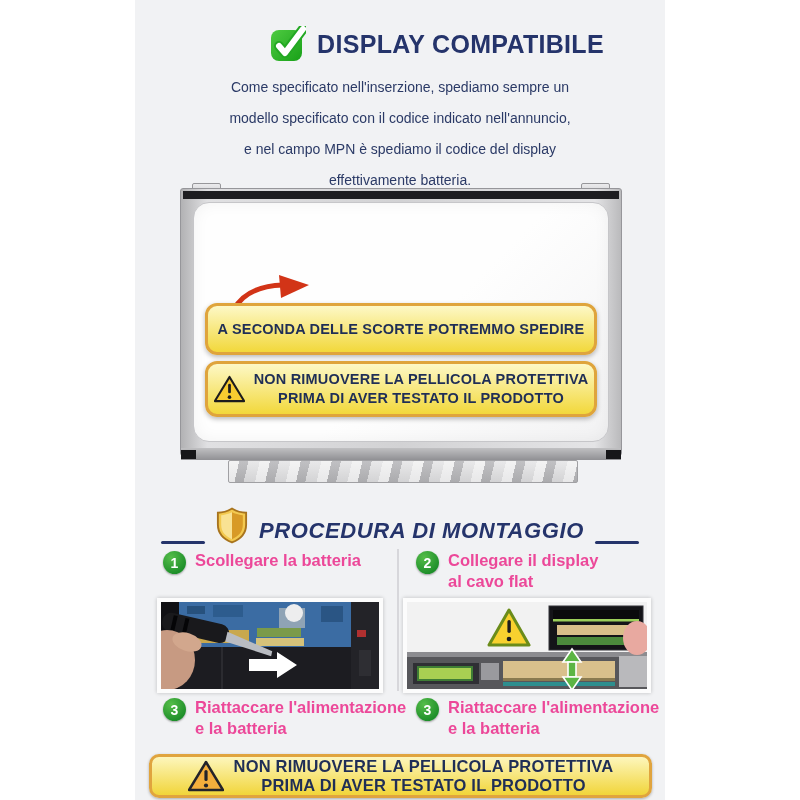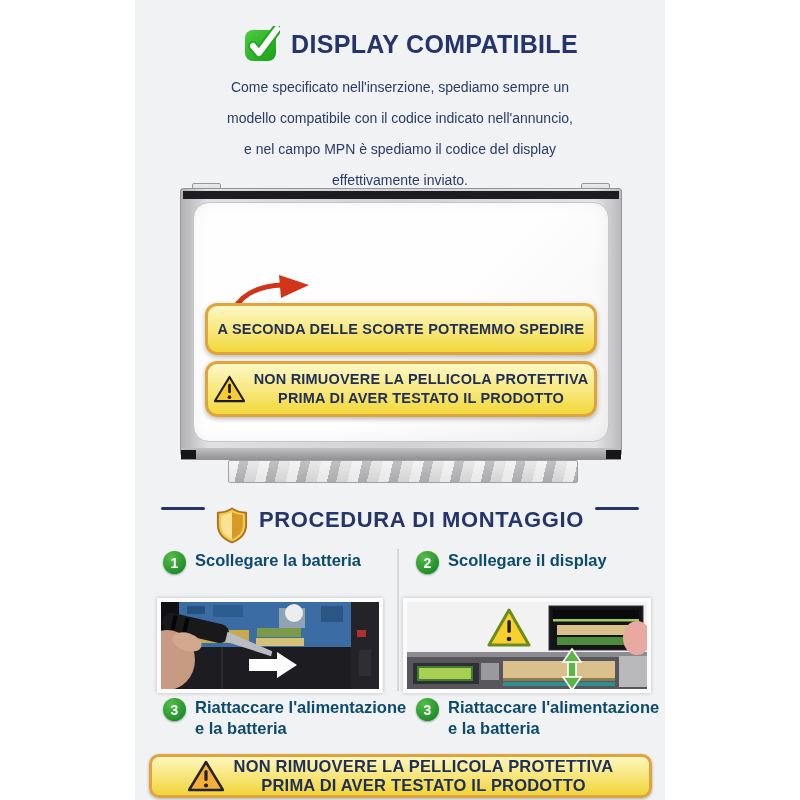--- a/index.html
+++ b/index.html
@@ -5,21 +5,21 @@
   html,body{margin:0;padding:0;background:#ffffff;}
   .canvas{
     position:relative;width:800px;height:800px;margin:0 auto;
     background:#ffffff;overflow:hidden;
     font-family:"Liberation Sans", sans-serif;
     -webkit-font-smoothing:antialiased;
   }
   .strip{position:absolute;left:135px;top:0;width:530px;height:800px;background:#f1f2f4;}
 
   
-  .hdr{position:absolute;left:123px;top:26px;width:576px;display:flex;align-items:center;justify-content:center;gap:11px;}
+  .hdr{position:absolute;left:149px;top:26px;width:576px;display:flex;align-items:center;justify-content:center;gap:11px;}
   .hdr-title{font-size:25px;font-weight:800;color:#25346b;letter-spacing:.3px;}
   .intro{position:absolute;left:140px;top:72px;width:520px;text-align:center;color:#2b3a66;font-size:14px;line-height:31px;font-weight:400;}
 
   
   .panel{position:absolute;left:180px;top:183px;width:442px;height:298px;}
   .bracket{position:absolute;top:0;width:27px;height:15px;background:linear-gradient(#ebebed,#c4c4c6);border:1px solid #97979a;border-radius:2px;}
   .bracket .hole{position:absolute;top:4px;width:6px;height:6px;border-radius:50%;background:#44444a;}
   .bracket .hole.h1{left:4px}.bracket .hole.h2{left:15px}
   .bracket.bl{left:12px}.bracket.br{right:12px}
   .frame{position:absolute;left:0;top:5px;width:440px;height:266px;border:1px solid #96969a;border-radius:3px;
@@ -37,31 +37,31 @@
   .sticker{position:absolute;border:3px solid #dfa43c;border-radius:12px;box-shadow:0 2px 5px rgba(0,0,0,.28);
     background:linear-gradient(#fdf8c6,#f2d83b);color:#1f2e56;font-weight:800;}
   .sticker1{left:205px;top:303px;width:386px;height:46px;display:flex;flex-direction:row;align-items:center;justify-content:center;
     font-size:14.5px;line-height:19px;letter-spacing:.2px;text-align:center;}
   .sticker2{left:205px;top:361px;width:386px;height:50px;display:flex;align-items:center;justify-content:center;gap:9px;
     font-size:14.5px;line-height:19px;letter-spacing:.2px;}
   .sticker2 .txt{text-align:center;}
   .redarrow{position:absolute;left:221px;top:272px;}
 
   
-  .proc{position:absolute;left:135px;top:507px;width:530px;display:flex;align-items:flex-start;justify-content:center;gap:11px;}
+  .proc{position:absolute;left:135px;top:507px;width:530px;display:flex;align-items:flex-end;justify-content:center;gap:11px;font-style:italic;}
   .hline{width:44px;height:3px;background:#25346b;border-radius:2px;}
   .proc-title{font-size:22px;font-weight:800;color:#25346b;letter-spacing:.6px;}
 
   
   .step{position:absolute;display:flex;align-items:flex-start;gap:9px;}
   .badge{width:23px;height:23px;border-radius:50%;flex:0 0 auto;margin-top:1px;
     background:radial-gradient(circle at 35% 28%,#55bd49,#1b8c28 78%);
     color:#fff;font-weight:800;font-size:14px;display:flex;align-items:center;justify-content:center;
     box-shadow:0 1px 2px rgba(0,0,0,.35);}
-  .step-text{font-size:16.5px;font-weight:700;color:#0c4a6e;line-height:21px;}
+  .step-text{font-size:16.5px;font-weight:700;color:#ec4899;line-height:21px;}
   .s1{left:163px;top:550px}.s2{left:416px;top:550px}.s3{left:163px;top:697px}.s4{left:416px;top:697px}
   .vdivider{position:absolute;left:397px;top:549px;width:2px;height:142px;background:#d7d7db;}
 
   
   .photo{position:absolute;border:4px solid #fcfcfc;box-shadow:0 0 4px rgba(0,0,0,.22);line-height:0;}
   .photo-left{left:157px;top:598px;}
   .photo-right{left:403px;top:598px;}
 
   
   .banner{position:absolute;left:149px;top:754px;width:497px;height:38px;border:3px solid #e0a43e;border-radius:10px;
@@ -85,23 +85,23 @@
         </linearGradient>
       </defs>
       <polyline points="9,20 15,27 33,3" fill="none" stroke="#23a823" stroke-width="10" stroke-linecap="round" stroke-linejoin="round"></polyline>
       <polyline points="9,20 15,27 33,3" fill="none" stroke="#ffffff" stroke-width="6" stroke-linecap="round" stroke-linejoin="round"></polyline>
     </svg>
     <div class="hdr-title">DISPLAY COMPATIBILE</div>
   </div>
 
   <div class="intro">
     <div>Come specificato nell'inserzione, spediamo sempre un</div>
-    <div>modello compatibile con il codice indicato nell'annuncio,</div>
+    <div>modello specificato con il codice indicato nell'annuncio,</div>
     <div>e nel campo MPN è spediamo il codice del display</div>
-    <div>effettivamente inviato.</div>
+    <div>effettivamente batteria.</div>
   </div>
 
   <div class="panel">
     <div class="bracket bl">
         <span class="hole h1"></span>
         <span class="hole h2"></span>
       </div>
     <div class="bracket br">
         <span class="hole h1"></span>
         <span class="hole h2"></span>
@@ -148,21 +148,22 @@
   <div class="step s1">
     <div class="badge">1</div>
     <div class="step-text">
       <div>Scollegare la batteria</div>
     </div>
   </div>
 
   <div class="step s2">
     <div class="badge">2</div>
     <div class="step-text">
-      <div>Scollegare il display</div>
+      <div>Collegare il display</div>
+      <div>al cavo flat</div>
     </div>
   </div>
 
   <div class="vdivider"></div>
 
   <div class="photo photo-left">
     <svg width="218" height="87" viewBox="0 0 218 87">
       <rect x="0" y="0" width="218" height="87" fill="#101014"></rect>
       <rect x="18" y="0" width="176" height="45" fill="#3b6ca3"></rect>
       <rect x="26" y="4" width="18" height="8" fill="#27517d"></rect>

